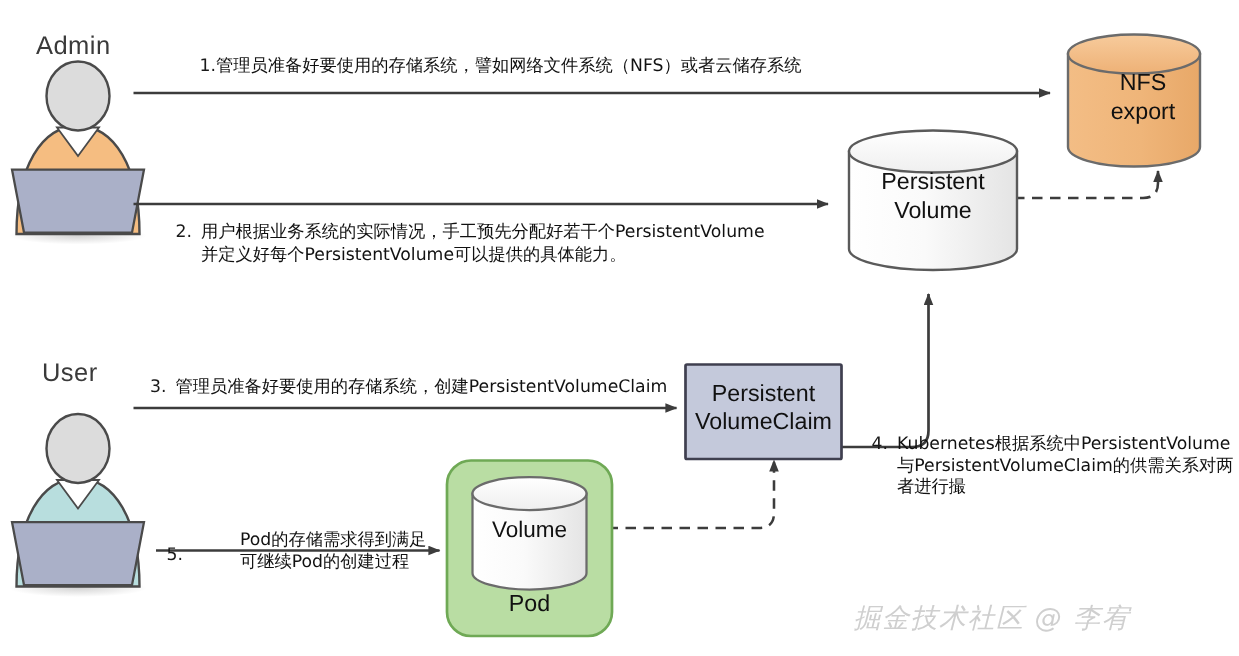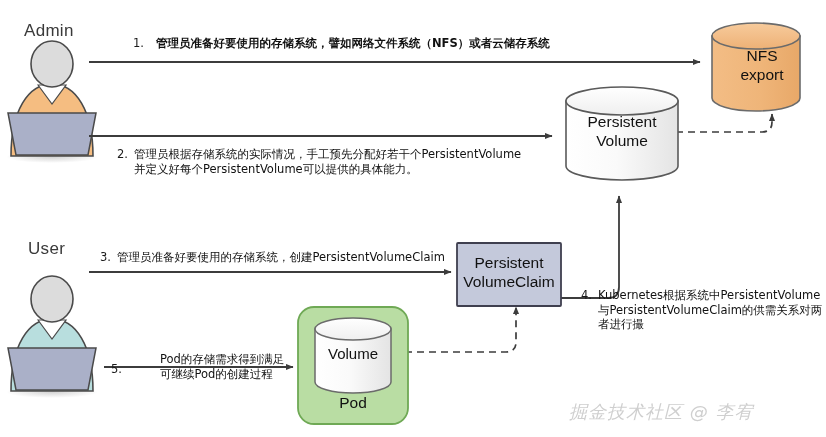--- a/index.html
+++ b/index.html
@@ -161,24 +161,24 @@
         <ellipse cx="353" cy="329" rx="38" ry="11" fill="url(#cylTopG)" stroke="#6b6b6b" stroke-width="1.5"></ellipse>
       </g>
     </g>
   </svg>
 
   <div class="lbl lbl-role" style="left:24px; top:20px;">Admin</div>
 
   <div class="lbl lbl-role" style="left:28px; top:238px;">User</div>
 
   <div class="lbl lbl-num" style="left:133px; top:36px;">1.</div>
-  <div class="lbl lbl-cn" style="left:156px; top:36px;font-weight:bold;">管理员准备好要使用的存储系统，譬如网络文件系统（NFS）或者云储存系统</div>
+  <div class="lbl lbl-cn" style="left:144px; top:36px;">管理员准备好要使用的存储系统，譬如网络文件系统（NFS）或者云储存系统</div>
 
   <div class="lbl lbl-num" style="left:117px; top:147px;">2.</div>
-  <div class="lbl lbl-cn" style="left:134px; top:147px;">管理员根据存储系统的实际情况，手工预先分配好若干个PersistentVolume
+  <div class="lbl lbl-cn" style="left:134px; top:147px;">用户根据业务系统的实际情况，手工预先分配好若干个PersistentVolume
 并定义好每个PersistentVolume可以提供的具体能力。</div>
 
   <div class="lbl lbl-num" style="left:100px; top:250px;">3.</div>
   <div class="lbl lbl-cn" style="left:117px; top:250px;">管理员准备好要使用的存储系统，创建PersistentVolumeClaim</div>
 
   <div class="lbl lbl-num" style="left:581px; top:288px;">4.</div>
   <div class="lbl lbl-cn" style="left:598px; top:288px;">Kubernetes根据系统中PersistentVolume
 与PersistentVolumeClaim的供需关系对两
 者进行撮</div>
 

